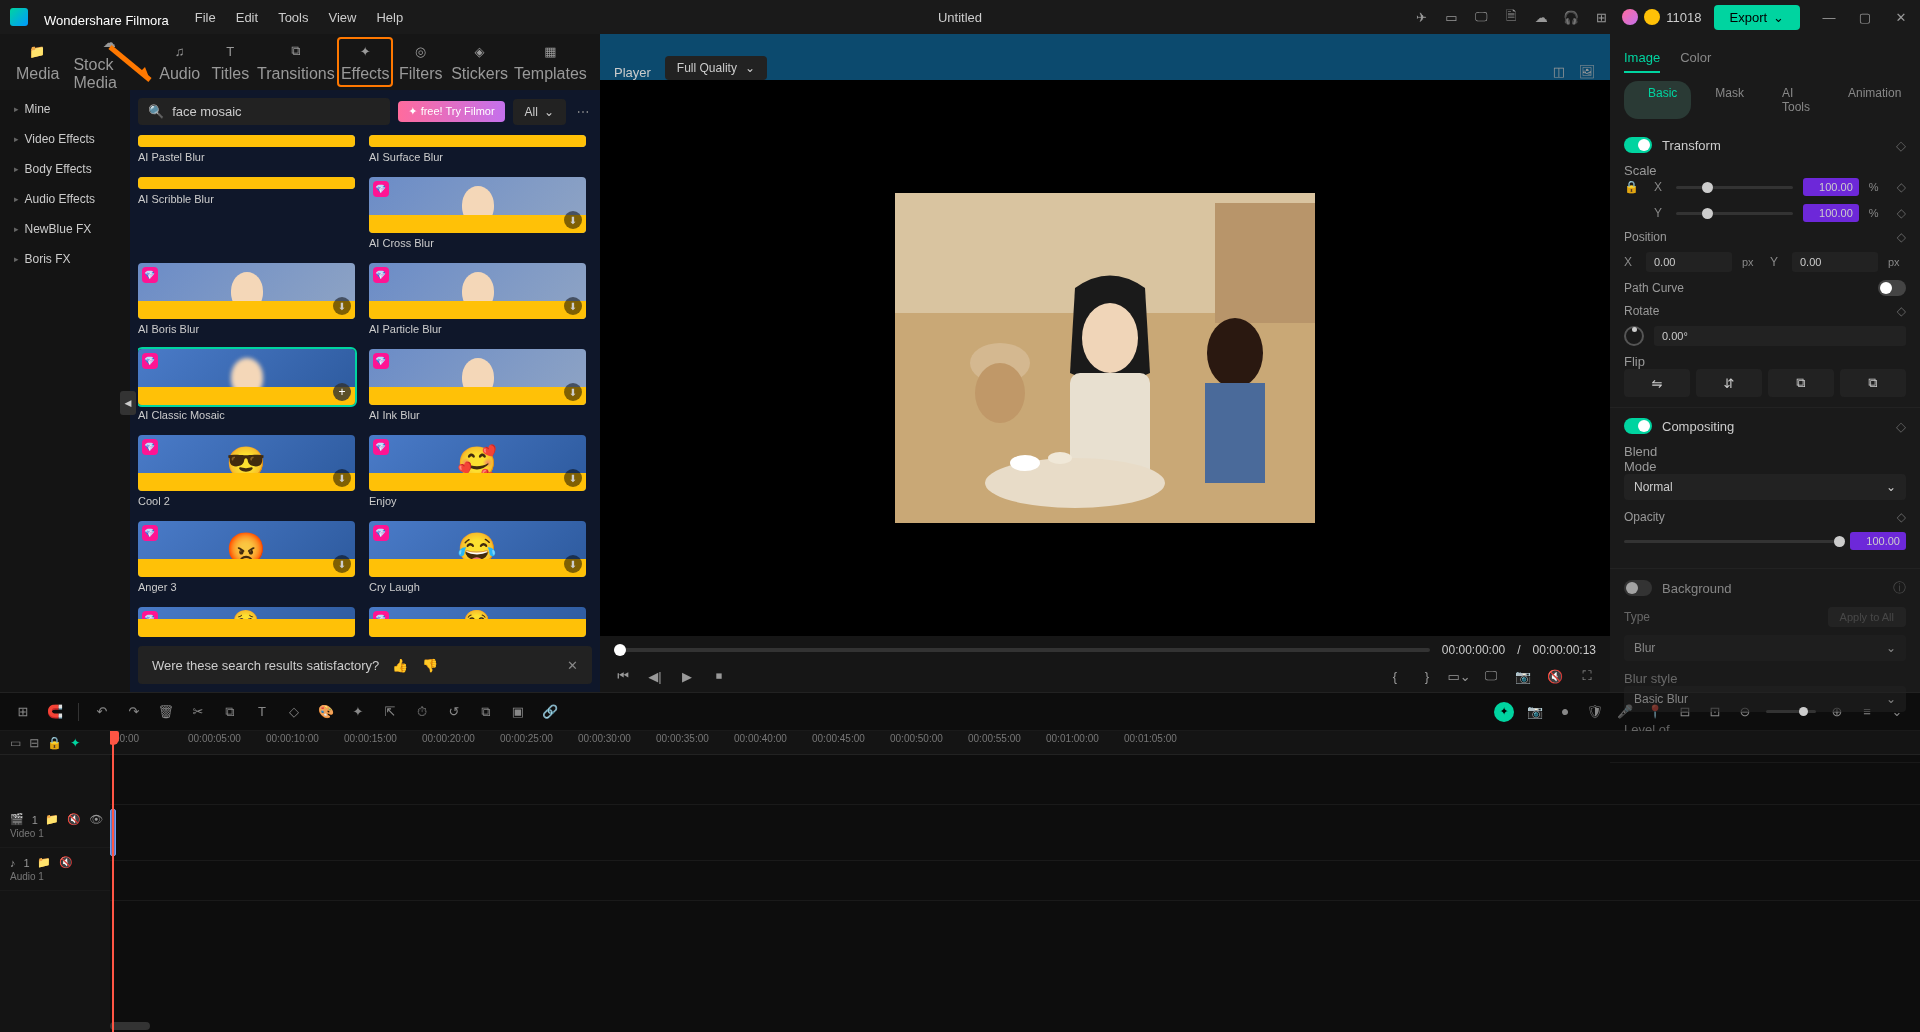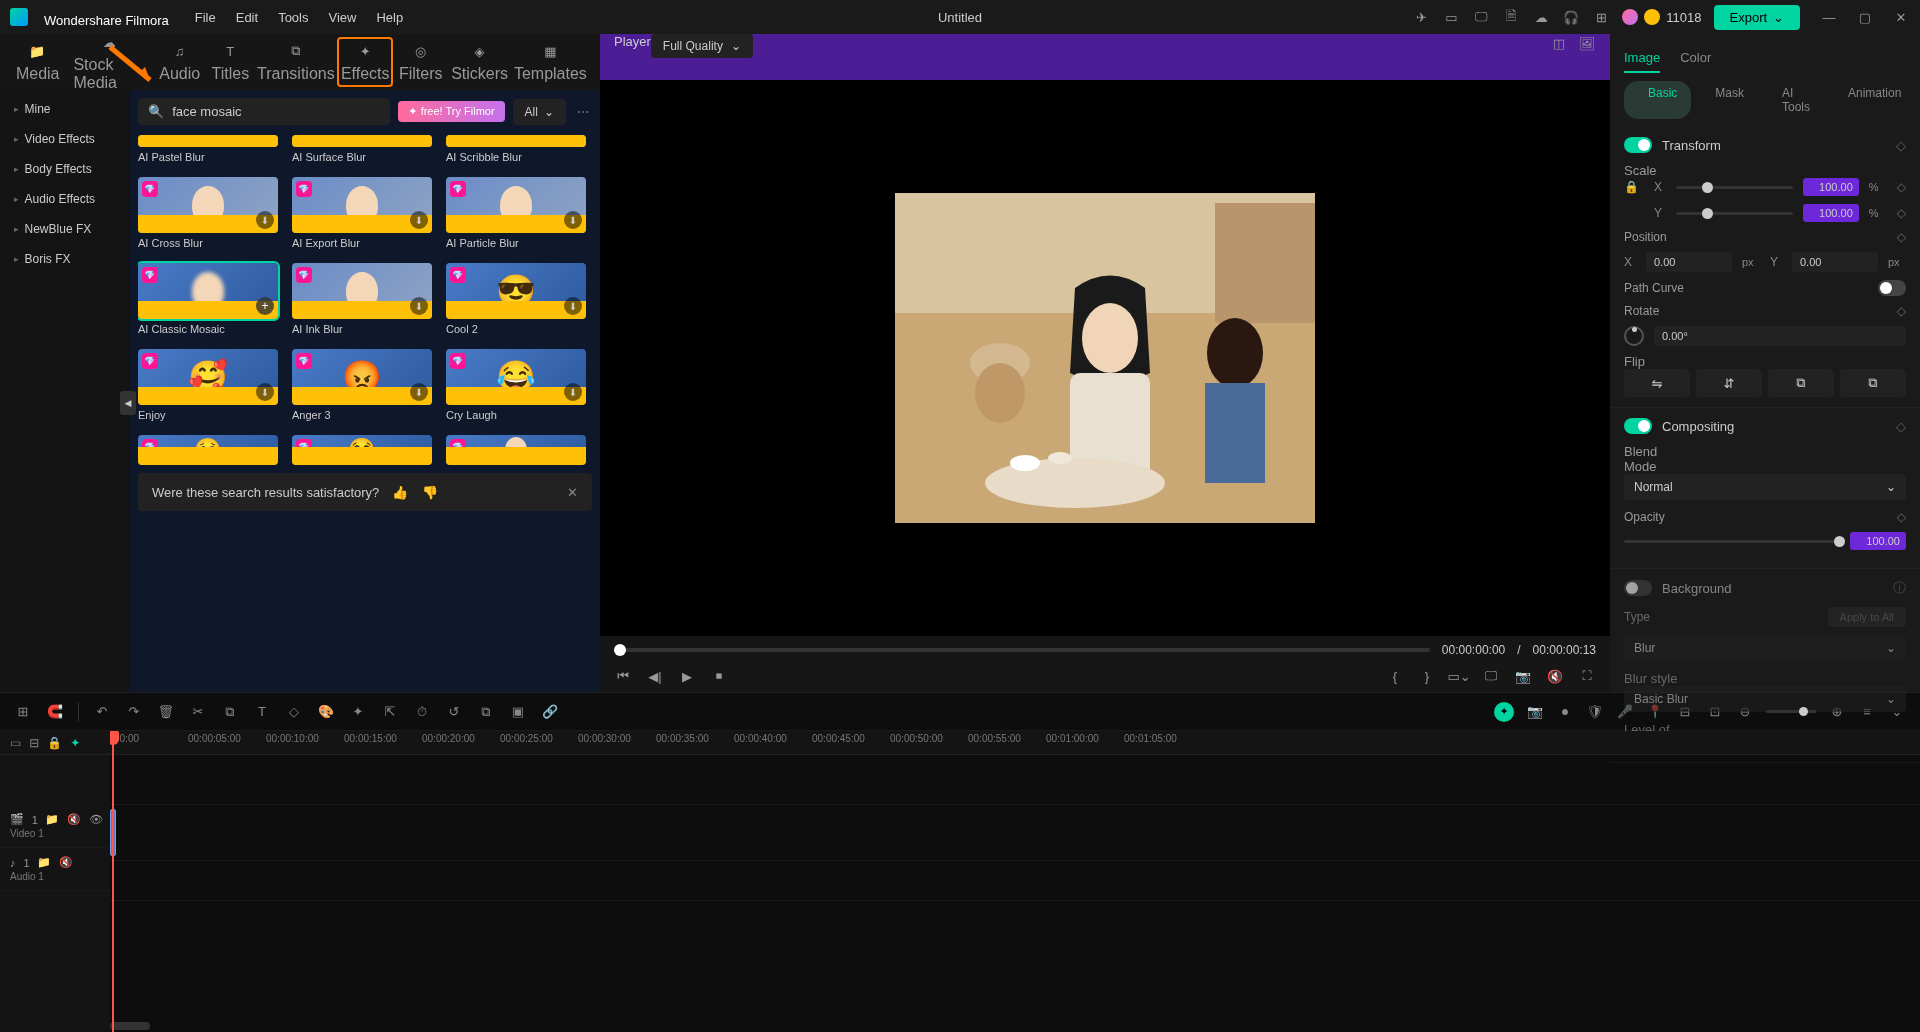--- a/index.html
+++ b/index.html
@@ -38,38 +38,38 @@
 .library { flex: 1; display: flex; background: #0f172a; overflow: hidden; }
 .library-sidebar { width: 130px; background: #141414; padding: 4px; }
 .lib-cat { padding: 8px 10px; color: #ccc; cursor: pointer; border-radius: 4px; font-size: 12px; display: flex; align-items: center; }
 .lib-cat::before { content: '▸'; margin-right: 6px; font-size: 9px; color: #666; }
 .library-content { flex: 1; display: flex; flex-direction: column; padding: 8px; position: relative; }
 .search-row { display: flex; align-items: center; gap: 8px; margin-bottom: 10px; }
 .search-box { flex: 1; background: #222; border-radius: 4px; padding: 6px 10px; display: flex; align-items: center; gap: 8px; }
 .search-input { background: transparent; border: none; color: #ccc; outline: none; flex: 1; font-size: 13px; }
 .promo-badge { background: linear-gradient(90deg, #ff6b9d, #c471ed); color: #fff; padding: 4px 10px; border-radius: 4px; font-size: 11px; }
 .filter-dd { background: #222; padding: 6px 12px; border-radius: 4px; cursor: pointer; display: flex; align-items: center; gap: 6px; font-size: 12px; }
-.effects-grid { display: grid; grid-template-columns: repeat(3, 1fr); gap: 14px; overflow-y: auto; padding-right: 6px; }
+.effects-grid { display: grid; grid-template-columns: repeat(2, 1fr); gap: 14px; overflow-y: auto; padding-right: 6px; }
 .effect-item { cursor: pointer; }
 .effect-thumb { width: 100%; height: 56px; background: linear-gradient(135deg, #4a7bc8, #2d5a9e); border-radius: 4px; position: relative; overflow: hidden; display: flex; align-items: center; justify-content: center; }
 .effect-thumb.selected { outline: 2px solid #00d4a0; }
 .effect-thumb.blur { background: linear-gradient(135deg, #6b8cc7, #8fa4c4); filter: blur(0.5px); }
 .effect-face { width: 32px; height: 38px; background: #f4d7b8; border-radius: 50% 50% 45% 45%; position: relative; }
 .effect-body { position: absolute; bottom: 0; width: 100%; height: 18px; background: #ffc107; }
 .effect-badge { position: absolute; top: 4px; left: 4px; width: 16px; height: 16px; background: #ff1493; border-radius: 4px; display: flex; align-items: center; justify-content: center; font-size: 9px; }
 .effect-dlicon { position: absolute; bottom: 4px; right: 4px; width: 18px; height: 18px; background: rgba(0,0,0,0.5); border-radius: 50%; display: flex; align-items: center; justify-content: center; font-size: 10px; }
 .effect-addicon { position: absolute; bottom: 4px; right: 4px; width: 18px; height: 18px; background: rgba(50,50,50,0.8); border-radius: 50%; display: flex; align-items: center; justify-content: center; font-size: 12px; color:#fff; }
 .effect-label { font-size: 11px; color: #ccc; margin-top: 4px; }
 .emoji-face { font-size: 32px; }
 .feedback-bar { background: #222; padding: 10px 14px; display: flex; align-items: center; gap: 12px; border-radius: 4px; margin-top: 8px; }
 .feedback-close { margin-left: auto; cursor: pointer; color: #888; }
 .collapse-tab { position: absolute; left: -10px; top: 50%; width: 16px; height: 24px; background: #333; border-radius: 3px; display: flex; align-items: center; justify-content: center; font-size: 9px; cursor: pointer; }
 
 
-.preview-header { height: 46px; background: #4c1d95; display: flex; align-items: flex-start; padding: 0 14px; }
+.preview-header { height: 46px; background: #0c4a6e; display: flex; align-items: flex-end; padding: 0 14px; gap: 14px; }
 .quality-dd { background: #222; padding: 5px 12px; border-radius: 4px; display: flex; align-items: center; gap: 8px; font-size: 12px; }
 .preview-header-right { margin-left: auto; display: flex; gap: 10px; }
 .preview-video { flex: 1; background: #000; display: flex; align-items: center; justify-content: center; position: relative; }
 .video-frame { width: 420px; height: 330px; background: linear-gradient(160deg, #d4b896 0%, #b89870 30%, #8a6d4a 60%, #5a4530 100%); position: relative; overflow: hidden; }
 .preview-controls { height: 56px; background: #161616; display: flex; align-items: center; padding: 11px 14px; gap: 10px; flex-direction: column; justify-content: center; }
 .progress-row { width: 100%; display: flex; align-items: center; gap: 12px; }
 .progress-bar { flex: 1; height: 4px; background: #333; border-radius: 2px; position: relative; }
 .progress-handle { position: absolute; left: 0; top: -4px; width: 12px; height: 12px; background: #fff; border-radius: 50%; }
 .time-display { font-size: 12px; color: #ccc; }
 .control-row { width: 100%; display: flex; align-items: center; gap: 14px; }
@@ -281,21 +281,21 @@
                   </div>
                   <div class="effect-label">AI Cross Blur</div>
                 </div>
         <div class="effect-item">
                   <div class="effect-thumb blur">
                     <div class="effect-badge">💎</div>
                     <div class="effect-face"></div>
                     <div class="effect-body"></div>
                     <div class="effect-dlicon">⬇</div>
                   </div>
-                  <div class="effect-label">AI Export Blur</div>
+                  <div class="effect-label">AI Boris Blur</div>
                 </div>
         <div class="effect-item">
                   <div class="effect-thumb blur">
                     <div class="effect-badge">💎</div>
                     <div class="effect-face"></div>
                     <div class="effect-body"></div>
                     <div class="effect-dlicon">⬇</div>
                   </div>
                   <div class="effect-label">AI Particle Blur</div>
                 </div>

